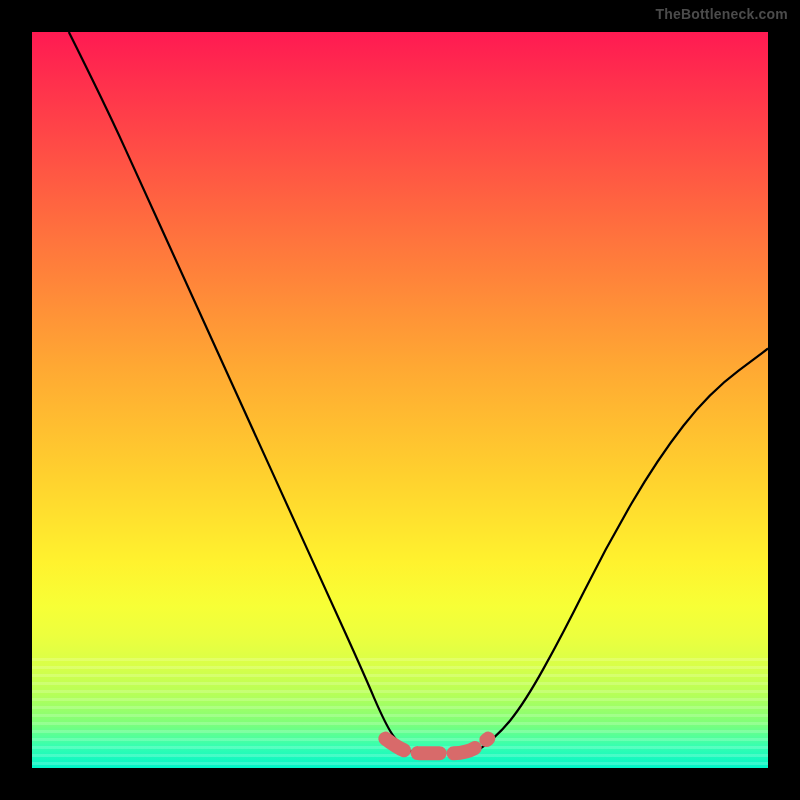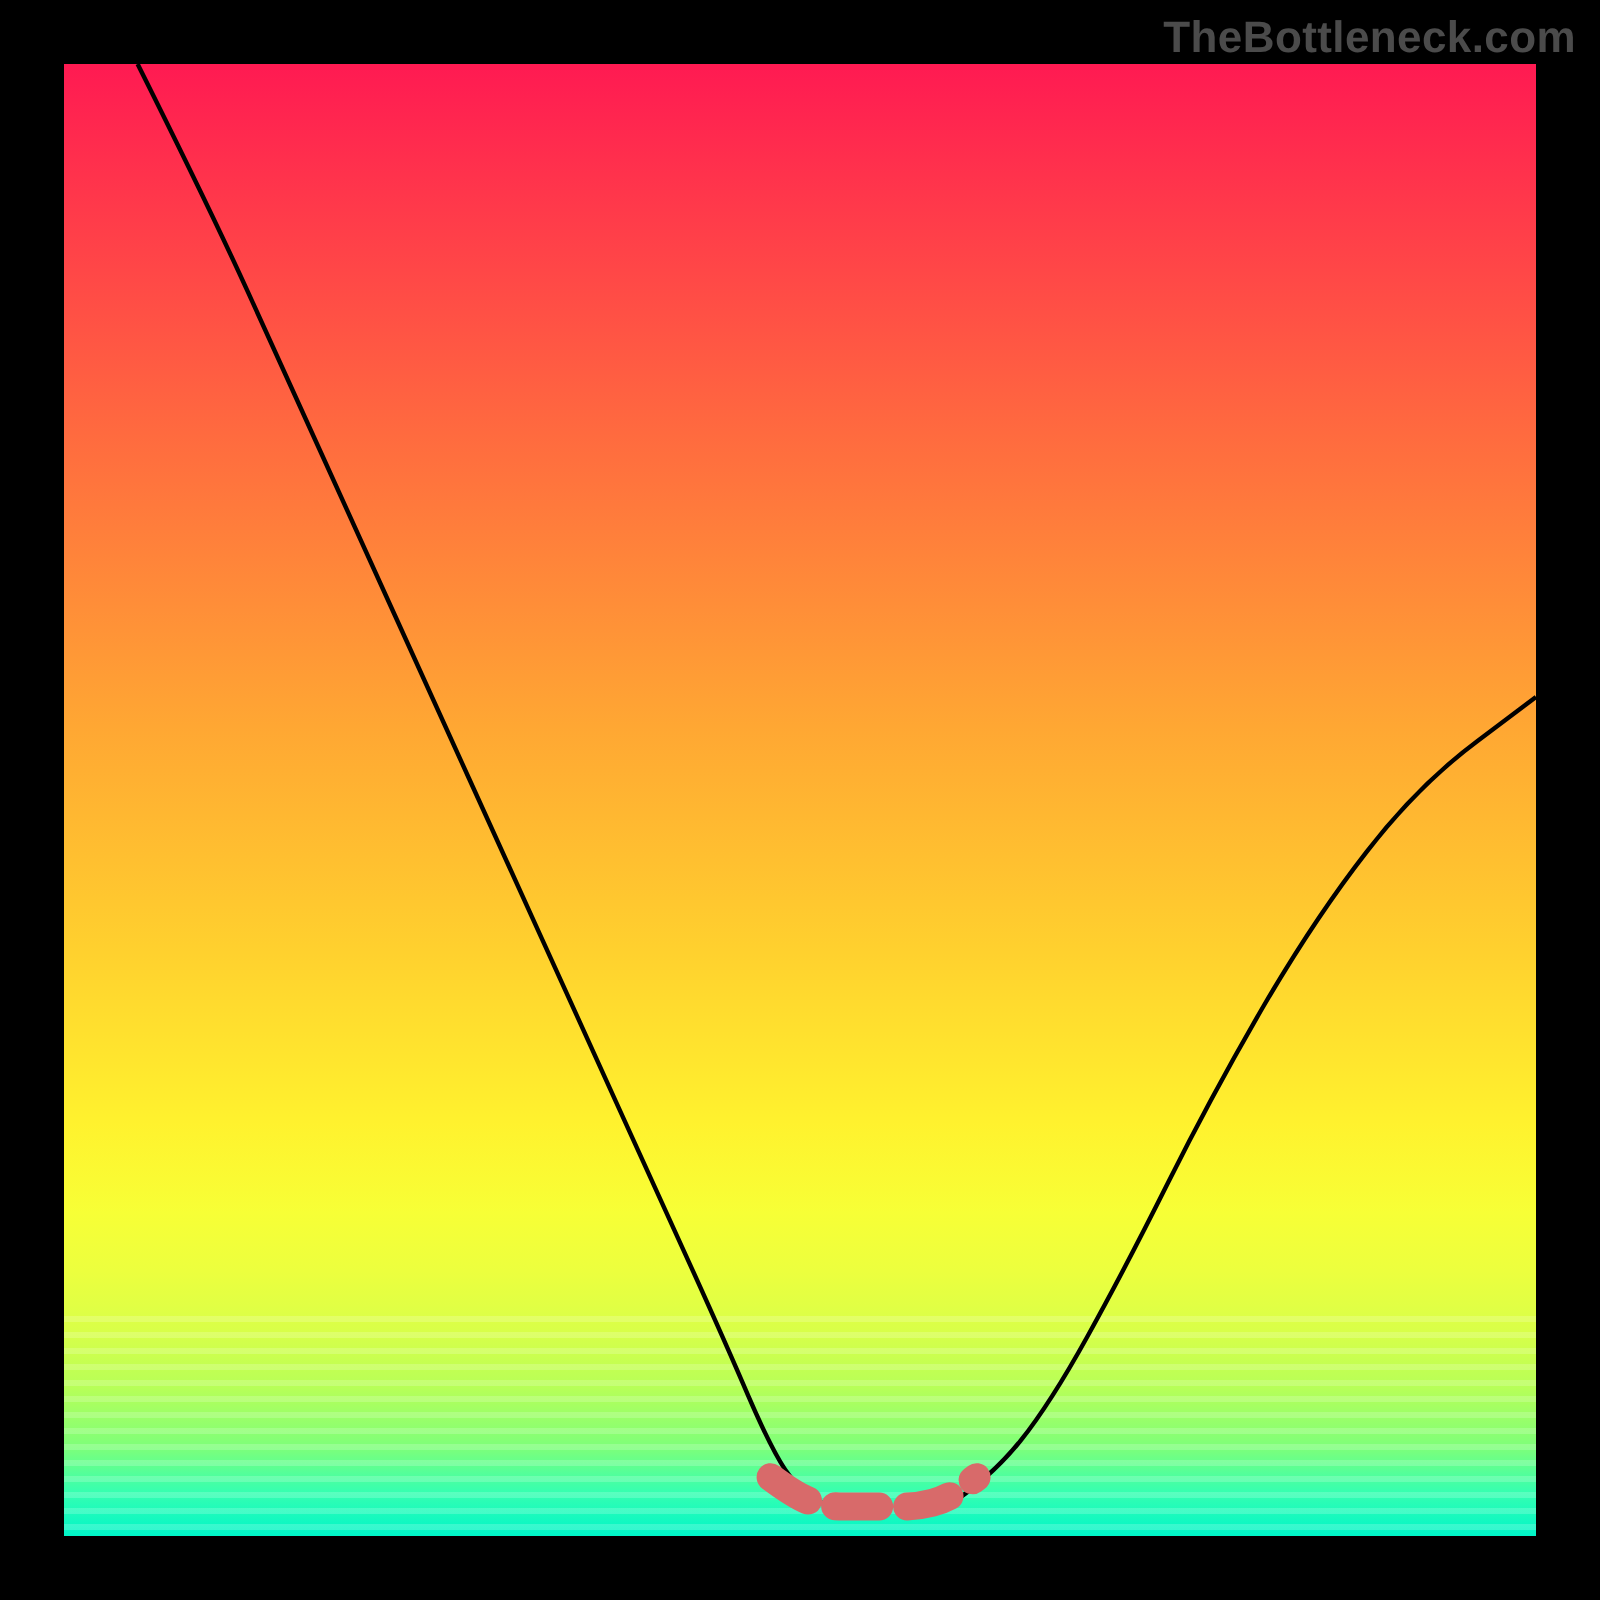--- a/index.html
+++ b/index.html
@@ -54,21 +54,21 @@
       rgba(255,255,255,0.0) 3px,
       rgba(255,255,255,0.0) 8px
     );
     pointer-events: none;
   }
   .watermark {
     position: absolute;
     top: 6px;
     right: 12px;
     color: #4b4b4b;
-    font-size: 22px;
+    font-size: 14px;
     font-weight: 600;
     letter-spacing: 0.2px;
     user-select: none;
   }
   svg.curves {
     position: absolute;
     top: 0;
     left: 0;
     width: 736px;
     height: 736px;

